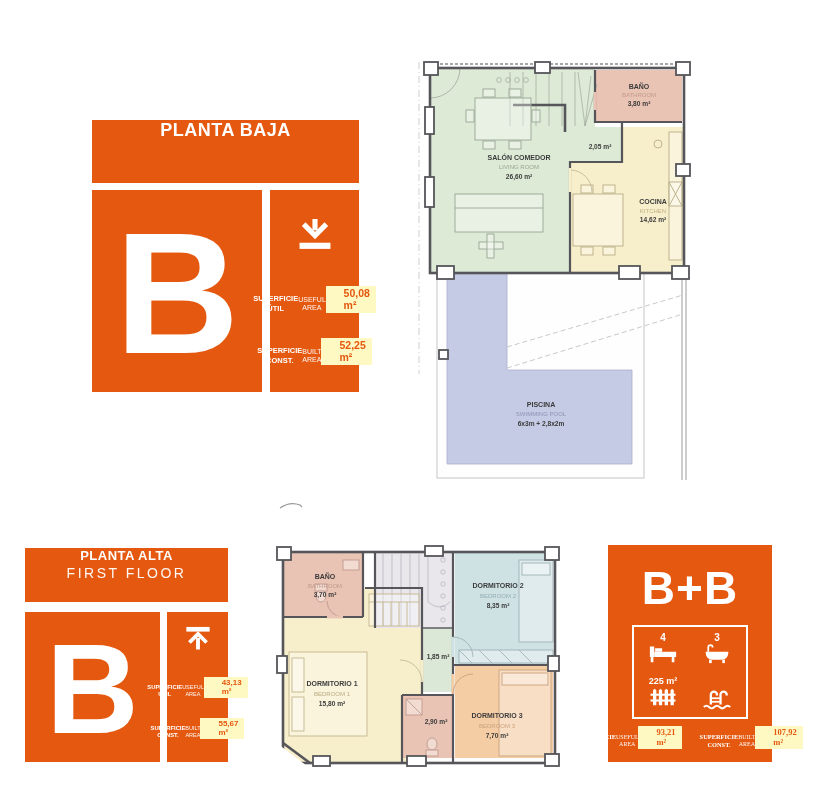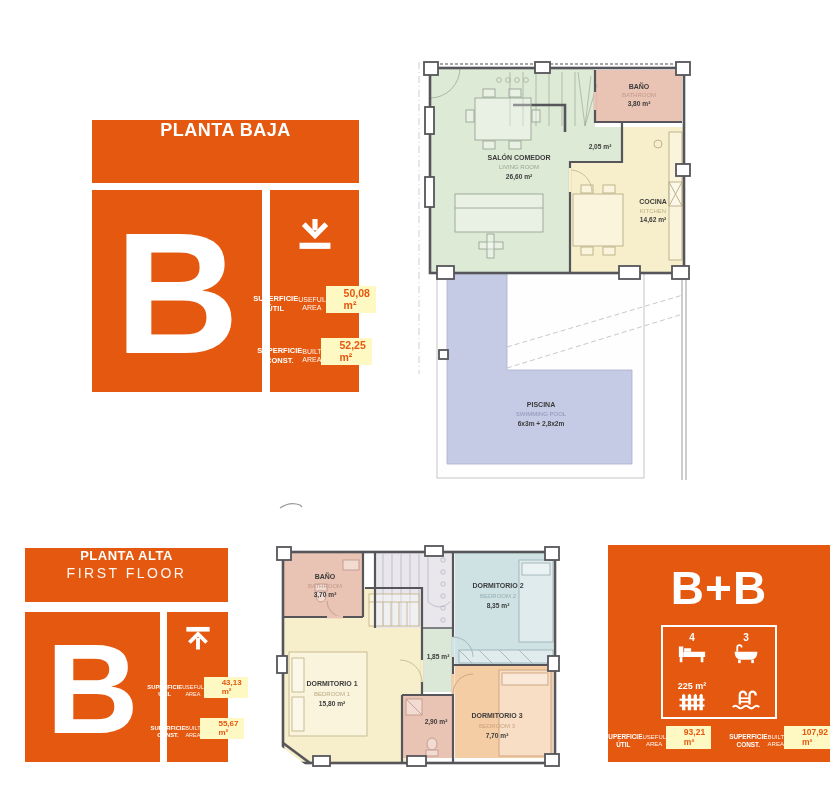--- a/index.html
+++ b/index.html
@@ -19,21 +19,21 @@
   svg text{font-family:"Liberation Sans",sans-serif;}
   .rn{font-size:7px;font-weight:bold;fill:#3B3B3B;}
   .ra{font-size:6.6px;fill:#3B3B3B;font-weight:bold;}
   .re{font-size:6px;}
   .anchor{text-anchor:middle;}
   
   .bb-title{font-weight:bold;text-align:center;letter-spacing:1px;}
   .bb-box{border:2px solid #fff;display:grid;grid-template-columns:1fr 1fr;margin:0 auto;}
   .bb-cell{display:flex;flex-direction:column;align-items:center;justify-content:flex-start;}
   .bb-num{font-weight:bold;font-size:10px;line-height:1.1;}
-  .bb-bottom{position:absolute;left:0;right:0;display:flex;justify-content:center;align-items:center;gap:9px;}
+  .bb-bottom{position:absolute;left:0;right:0;display:flex;justify-content:center;align-items:center;gap:9px;font-family:Liberation Serif, serif;}
 </style>
 </head>
 <body>
 
 <div id="stage">
 
   <div class="orange hdr" style="left:92px;top:120px;width:267px;height:63px;">
     <div class="t1" style="font-size:18px;">PLANTA BAJA</div>
   </div>
 
@@ -311,21 +311,21 @@
     </g>
     <text class="ra anchor" x="173" y="117">1,85 m²</text>
     <text class="ra anchor" x="171" y="182">2,90 m²</text>
     <g>
       <text class="rn anchor" x="232" y="176">DORMITORIO 3</text>
       <text class="re anchor" x="232" y="186" fill="#CBA27E">BEDROOM 3</text>
       <text class="ra anchor" x="232" y="196">7,70 m²</text>
     </g>
   </svg>
 
-  <div class="orange" style="left:608px;top:545px;width:222px;height:217px;">
+  <div class="orange" style="left:608px;top:545px;width:164px;height:217px;">
     <div class="bb-title" style="font-size:46px;margin-top:16px;">B+B</div>
 
     <div class="bb-box" style="width:108px;height:80px;margin-top:10px;padding:5px 2px;">
       <div class="bb-cell">
         <div class="bb-num">4</div>
         <svg width="30" height="21" viewBox="0 0 32 24">
           <rect x="1" y="4" width="5" height="12" fill="#fff"></rect>
           <rect x="6" y="10" width="25" height="6" fill="#fff"></rect>
           <rect x="7" y="6" width="8" height="4" fill="#fff"></rect>
           <rect x="2" y="16" width="3" height="6" fill="#fff"></rect>
@@ -334,21 +334,21 @@
       </div>
       <div class="bb-cell">
         <div class="bb-num">3</div>
         <svg width="28" height="21" viewBox="0 0 32 24">
           <path d="M3 10 h26 c0 6 -3 9 -8 9 h-10 c-5 0 -8 -3 -8 -9 z" fill="#fff"></path>
           <path d="M6 10 V5 c0 -3.5 5 -3.5 5 0" stroke="#fff" stroke-width="2" fill="none"></path>
           <rect x="7" y="19" width="3" height="4" fill="#fff"></rect>
             <rect x="22" y="19" width="3" height="4" fill="#fff"></rect>
         </svg>
       </div>
-      <div class="bb-cell" style="margin-top:8px;justify-content:flex-end;">
+      <div class="bb-cell" style="margin-top:8px;">
         <div class="bb-num" style="font-size:9px;">225 m²</div>
         <svg width="28" height="20" viewBox="0 0 32 24">
           <polygon points="4,4 6,2 8,4 8,22 4,22" fill="#fff"></polygon>
           <polygon points="11,4 13,2 15,4 15,22 11,22" fill="#fff"></polygon>
           <polygon points="18,4 20,2 22,4 22,22 18,22" fill="#fff"></polygon>
           <polygon points="25,4 27,2 29,4 29,22 25,22" fill="#fff"></polygon>
           <rect x="1" y="8" width="30" height="2.5" fill="#fff"></rect>
           <rect x="1" y="15" width="30" height="2.5" fill="#fff"></rect>
         </svg>
       </div>

